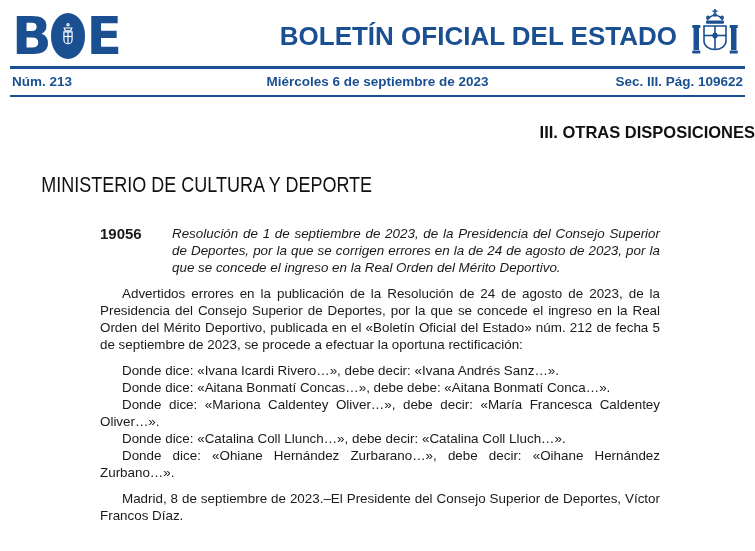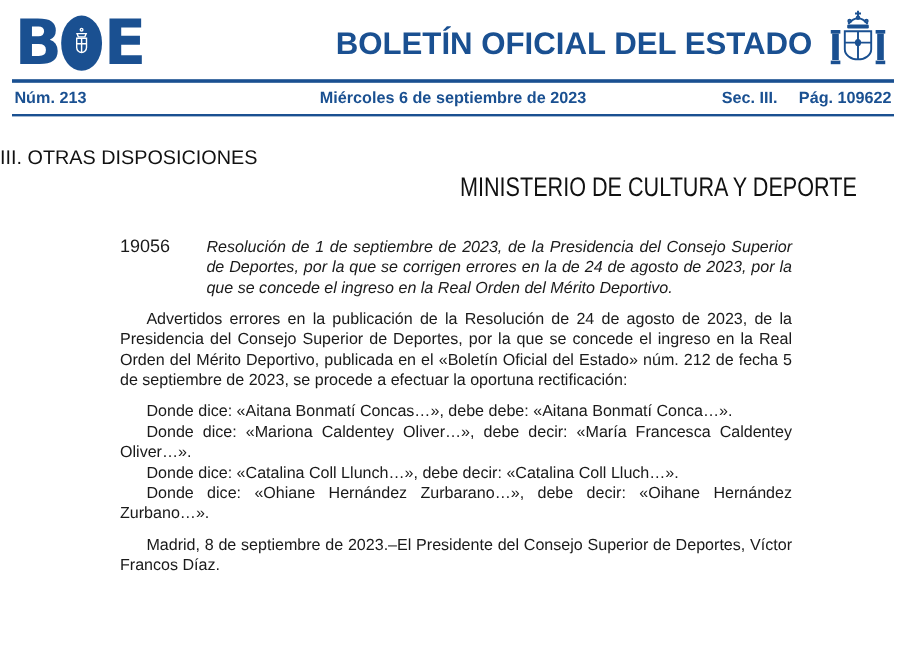--- a/index.html
+++ b/index.html
@@ -38,37 +38,37 @@
   .meta-row {
     display:flex; align-items:flex-start;
     border-top:3px solid #1A5091;
     border-bottom:2px solid #1A5091;
     padding:5px 2px 6px 2px;
     color:#1A5091; font-weight:bold; font-size:13.5px;
   }
   .meta-left  { width:190px; text-align:left; }
   .meta-center{ flex:1; text-align:center; }
   .meta-right { width:190px; text-align:right; white-space:nowrap; }
-  .meta-right .sec { margin-right:14px; }
+  .meta-right .sec { margin-right:0; }
 
   
   .section-heading {
-    margin-top:26px; text-align:left;
-    font-size:16.5px; font-weight:normal; color:#111;
+    margin-top:26px; text-align:right;
+    font-size:16.5px; font-weight:bold; color:#111;
   }
-  .ministry-heading { text-align:right; color:#111; }
+  .ministry-heading { margin-top:28px; text-align:left; color:#111; }
   .ministry-heading span {
     display:inline-block; font-size:22.5px; font-weight:normal;
     transform:scaleX(0.8); transform-origin:center; white-space:nowrap;
   }
 
   
   .main { margin:0 95px 0 100px; font-size:13.4px; line-height:17px; }
   .resolution { display:flex; margin-top:27px; }
-  .res-num { width:72px; font-weight:normal; font-size:15px; line-height:17px; }
+  .res-num { width:72px; font-weight:bold; font-size:15px; line-height:17px; }
   .res-summary {
     flex:1; font-style:italic; text-align:justify; line-height:17px;
   }
   .para {
     margin-top:9px; text-align:justify; text-indent:22px;
   }
   .corrections { margin-top:9px; }
   .corrections p { text-align:justify; text-indent:22px; }
   .signature { margin-top:9px; }
 </style>
@@ -144,20 +144,21 @@
 
     <div class="resolution">
       <div class="res-num">19056</div>
       <div class="res-summary">Resolución de 1 de septiembre de 2023, de la Presidencia del Consejo Superior de Deportes, por la que se corrigen errores en la de 24 de agosto de 2023, por la que se concede el ingreso en la Real Orden del Mérito Deportivo.</div>
     </div>
 
     <p class="para">Advertidos errores en la publicación de la Resolución de 24 de agosto de 2023, de la Presidencia del Consejo Superior de Deportes, por la que se concede el ingreso en la Real Orden del Mérito Deportivo, publicada en el «Boletín Oficial del Estado» núm. 212 de fecha 5 de septiembre de 2023, se procede a efectuar la oportuna rectificación:</p>
 
 
     <div class="corrections">
+      <p>Donde dice: «Ivana Icardi Rivero…», debe decir: «Ivana Andrés Sanz…».</p>
       <p>Donde dice: «Aitana Bonmatí Concas…», debe debe: «Aitana Bonmatí Conca…».</p>
       <p>Donde dice: «Mariona Caldentey Oliver…», debe decir: «María Francesca Caldentey Oliver…».</p>
       <p>Donde dice: «Catalina Coll Llunch…», debe decir: «Catalina Coll Lluch…».</p>
       <p>Donde dice: «Ohiane Hernández Zurbarano…», debe decir: «Oihane Hernández Zurbano…».</p>
     </div>
 
     <p class="para signature">Madrid, 8 de septiembre de 2023.–El Presidente del Consejo Superior de Deportes, Víctor Francos Díaz.</p>
 
   </main>
 </div>

